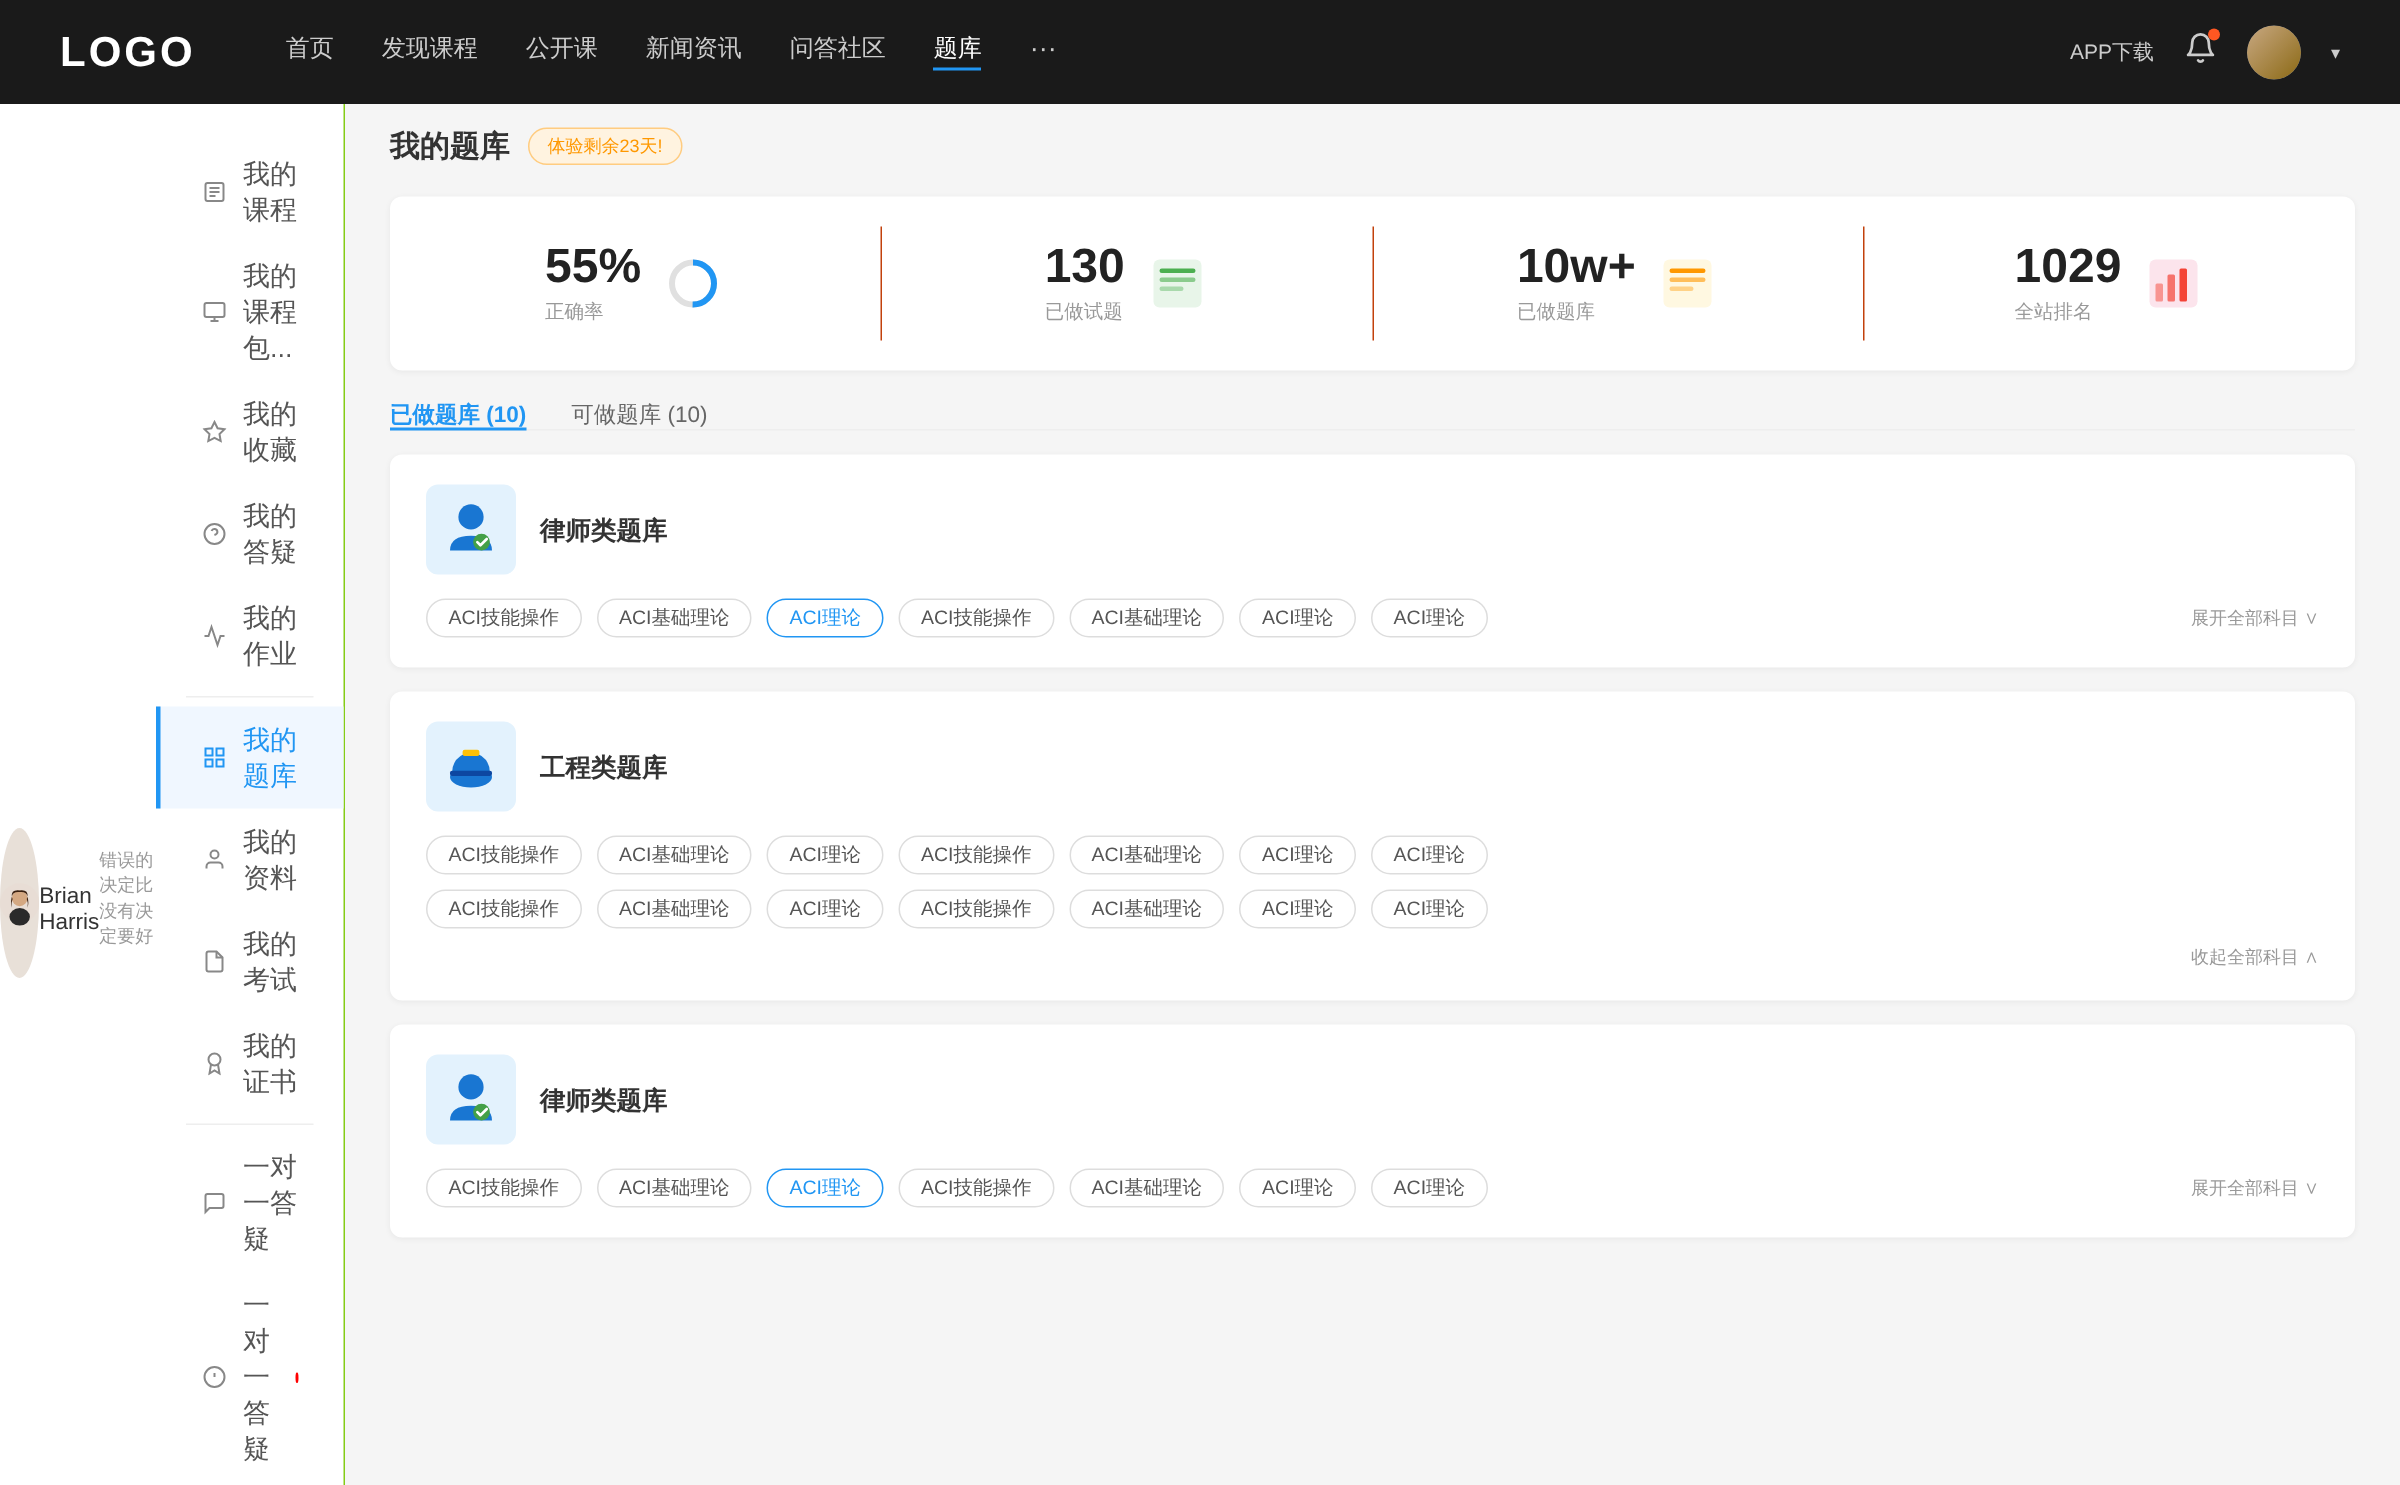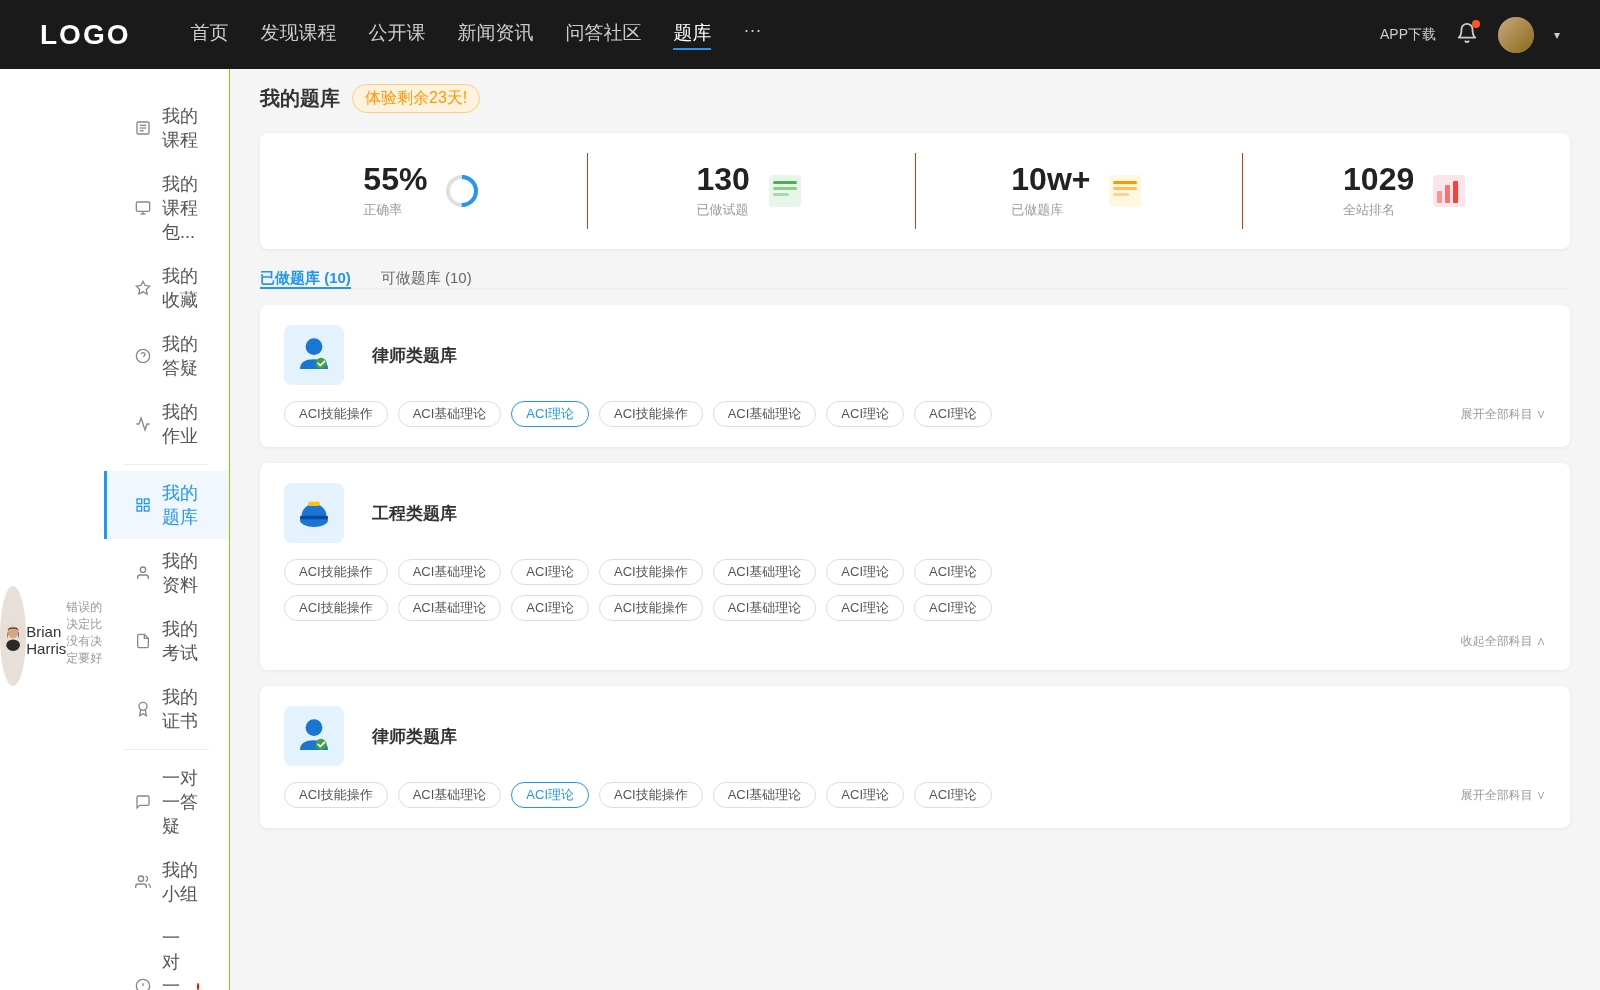--- a/index.html
+++ b/index.html
@@ -24,21 +24,21 @@
       margin-right: 60px;
     }
     .navbar-nav {
       display: flex;
       gap: 32px;
       flex: 1;
     }
     .navbar-nav a {
       color: #ccc;
       text-decoration: none;
-      font-size: 19px;
+      font-size: 16px;
       cursor: pointer;
     }
     .navbar-nav a.active {
       color: white;
       border-bottom: 2px solid #2196F3;
       padding-bottom: 2px;
     }
     .navbar-more {
       color: #ccc;
       font-size: 18px;
@@ -180,21 +180,21 @@
     .page-title {
       font-size: 20px;
       font-weight: 600;
       color: #333;
     }
     .trial-badge {
       background: #fff3e0;
       color: #ff9800;
       border-radius: 20px;
       padding: 3px 12px;
-      font-size: 16px;
+      font-size: 12px;
       border: 1px solid #ffcc80;
     }
 
     
     .stats-row {
       background: white;
       border-radius: 8px;
       display: flex;
       padding: 20px 0;
       margin-bottom: 20px;
@@ -261,21 +261,21 @@
     .bank-card {
       background: white;
       border-radius: 8px;
       padding: 20px 24px;
       margin-bottom: 16px;
       box-shadow: 0 1px 4px rgba(0,0,0,0.06);
     }
     .bank-card-header {
       display: flex;
       align-items: center;
-      gap: 28px;
+      gap: 16px;
       margin-bottom: 16px;
     }
     .bank-icon {
       width: 60px; height: 60px;
       background: #e3f2fd;
       border-radius: 8px;
       display: flex; align-items: center; justify-content: center;
       flex-shrink: 0;
     }
     .bank-card-title {
@@ -464,31 +464,20 @@
         <span class="sidebar-icon">
           <svg width="16" height="16" viewBox="0 0 24 24" fill="none" stroke="currentColor" stroke-width="2">
               <path d="M21 15a2 2 0 0 1-2 2H7l-4 4V5a2 2 0 0 1 2-2h14a2 2 0 0 1 2 2z"></path>
             </svg>
         </span>
         <span>一对一答疑</span>
       </div>
       <div class="sidebar-item">
         <span class="sidebar-icon">
           <svg width="16" height="16" viewBox="0 0 24 24" fill="none" stroke="currentColor" stroke-width="2">
-              <path d="M17 21v-2a4 4 0 0 0-4-4H5a4 4 0 0 0-4 4v2"></path>
-              <circle cx="9" cy="7" r="4"></circle>
-              <path d="M23 21v-2a4 4 0 0 0-3-3.87"></path>
-              <path d="M16 3.13a4 4 0 0 1 0 7.75"></path>
-            </svg>
-        </span>
-        <span>我的小组</span>
-      </div>
-      <div class="sidebar-item">
-        <span class="sidebar-icon">
-          <svg width="16" height="16" viewBox="0 0 24 24" fill="none" stroke="currentColor" stroke-width="2">
               <circle cx="12" cy="12" r="10"></circle>
               <line x1="12" y1="8" x2="12" y2="12"></line>
               <line x1="12" y1="16" x2="12.01" y2="16"></line>
             </svg>
         </span>
         <span>一对一答疑</span>
         <span class="red-dot"></span>
       </div>
       <div class="sidebar-item">
         <span class="sidebar-icon">

